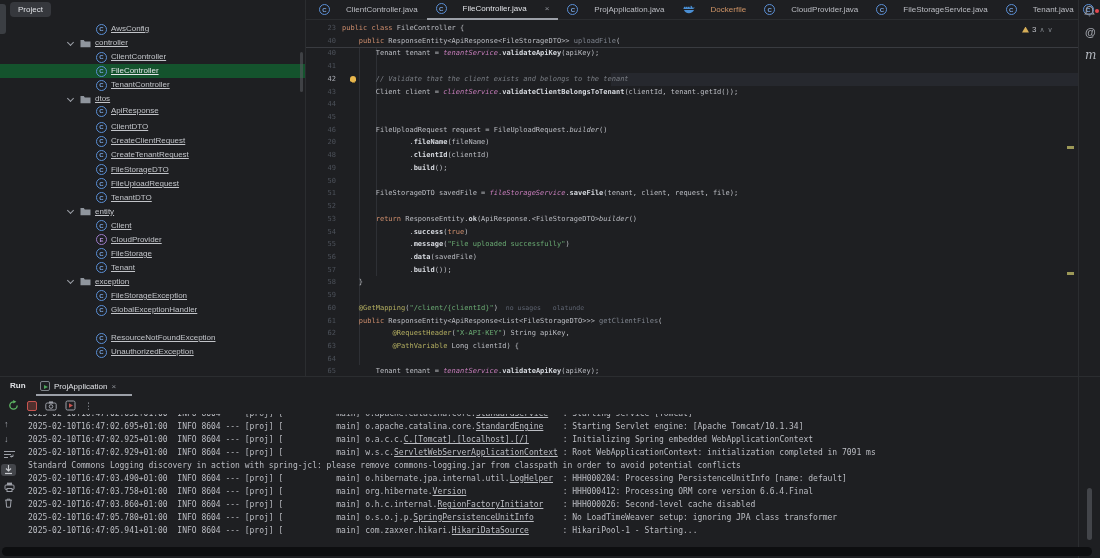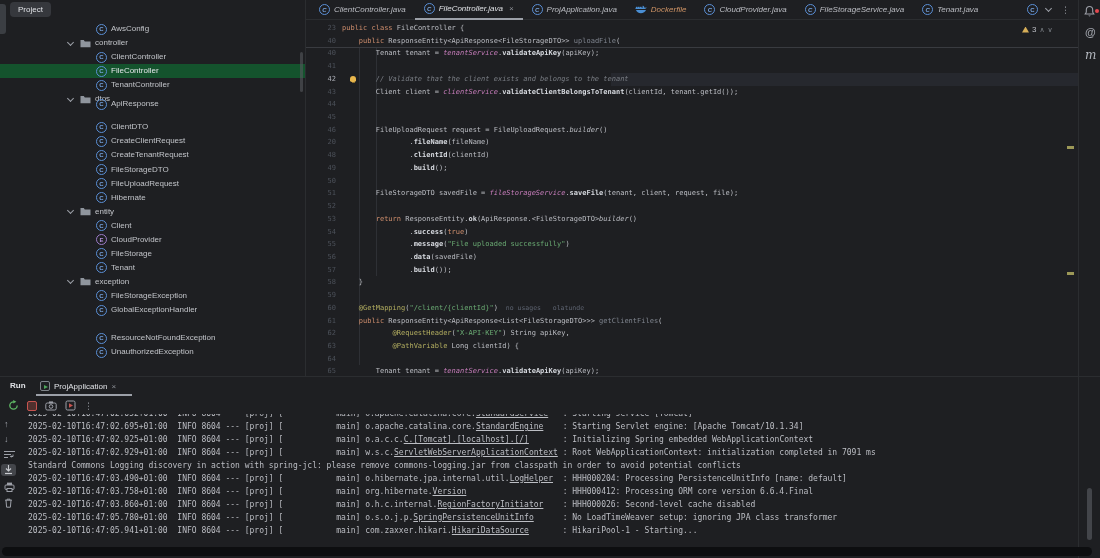--- a/index.html
+++ b/index.html
@@ -5,32 +5,32 @@
   html,body{margin:0;padding:0;background:#131314;}
   #root{position:relative;width:1100px;height:558px;background:#1e1f22;overflow:hidden;
         font-family:"Liberation Sans",sans-serif;font-size:8px;color:#bcbec4;}
   .abs{position:absolute;}
   
   #edge-pill{left:0;top:4px;width:6px;height:30px;background:#3b3e43;border-radius:0 3px 3px 0;}
   #project-btn{left:10px;top:2px;padding:3px 8px;background:#36383d;border-radius:4px;color:#dfe1e5;}
   #tree{left:0;top:22px;width:305px;height:352px;overflow:hidden;}
   .trow{position:absolute;left:0;width:305px;height:14px;line-height:14px;display:flex;align-items:center;}
   .trow.sel{background:#14532d;}
-  .trow .lbl{color:#c2c4c9;margin-left:4px;white-space:nowrap;}
+  .trow .lbl{color:#c2c4c9;margin-left:4px;white-space:nowrap;text-decoration:underline;}
   .trow.sel .lbl{color:#e3e5e9;}
   .chev{width:4px;height:4px;border-right:1.2px solid #9da0a8;border-bottom:1.2px solid #9da0a8;
         transform:rotate(45deg);display:inline-block;margin-top:-2px;}
   .cicon{width:9px;height:9px;border-radius:50%;border:1px solid #5a8fd6;color:#79a7e4;
          font-size:6px;font-weight:bold;display:flex;align-items:center;justify-content:center;flex:0 0 auto;}
   .cicon.enum{border-color:#9d7cc9;color:#b392dc;}
   #tree-thumb{left:300px;top:52px;width:3px;height:40px;background:#55585e;border-radius:2px;opacity:.6;}
   
   #tabbar{left:305px;top:0;width:773px;height:20px;display:flex;align-items:center;
           border-bottom:1px solid #2b2d30;border-left:1px solid #2b2d30;box-sizing:border-box;padding-left:4px;}
-  .etab{height:20px;display:flex;align-items:center;gap:4px;padding:0 9px;box-sizing:border-box;white-space:nowrap;font-style:italic;}
+  .etab{height:20px;display:flex;align-items:center;gap:16px;padding:0 9px;box-sizing:border-box;white-space:nowrap;}
   .etab.active{border-bottom:2px solid #9ca0a8;color:#dfe1e5;}
   .etab .x{color:#8d9097;margin-left:2px;}
   .tab-sp{flex:1;}
   .vdots{color:#9da0a8;font-size:9px;}
   
   #editor{left:305px;top:20px;width:773px;height:356px;overflow:hidden;border-left:1px solid #2b2d30;box-sizing:border-box;}
   .gut{position:absolute;left:305px;width:30px;text-align:right;color:#4b5059;
        font:7px "DejaVu Sans Mono",monospace;line-height:12.72px;height:12.72px;}
   .gut.on{color:#a8abb3;}
   .crow{position:absolute;left:341px;white-space:pre;font:7px "DejaVu Sans Mono",monospace;
@@ -117,21 +117,21 @@
       <div class="trow" style="top: 70.25px;">
         <span style="width:68px;flex:0 0 auto"></span>
         <span class="chev" style="margin-right:7px"></span>
         <span>
           <svg width="11" height="9" viewBox="0 0 11 9">
             <path d="M0.5 1h3.3l1 1.4h5.7v5.8H0.5z" fill="#8f959d"></path>
           </svg>
         </span>
         <span class="lbl">dtos</span>
       </div>
-      <div class="trow" style="top: 75px;">
+      <div class="trow" style="top: 82px;">
         <span style="width:96px;flex:0 0 auto"></span>
         <span class="cicon">C</span>
         <span class="lbl">ApiResponse</span>
       </div>
       <div class="trow" style="top: 98.35px;">
         <span style="width:96px;flex:0 0 auto"></span>
         <span class="cicon">C</span>
         <span class="lbl">ClientDTO</span>
       </div>
       <div class="trow" style="top: 112.4px;">
@@ -150,21 +150,21 @@
         <span class="lbl">FileStorageDTO</span>
       </div>
       <div class="trow" style="top: 154.55px;">
         <span style="width:96px;flex:0 0 auto"></span>
         <span class="cicon">C</span>
         <span class="lbl">FileUploadRequest</span>
       </div>
       <div class="trow" style="top: 168.6px;">
         <span style="width:96px;flex:0 0 auto"></span>
         <span class="cicon">C</span>
-        <span class="lbl">Hibernate</span>
+        <span class="lbl">TenantDTO</span>
       </div>
       <div class="trow" style="top: 182.65px;">
         <span style="width:68px;flex:0 0 auto"></span>
         <span class="chev" style="margin-right:7px"></span>
         <span>
           <svg width="11" height="9" viewBox="0 0 11 9">
             <path d="M0.5 1h3.3l1 1.4h5.7v5.8H0.5z" fill="#8f959d"></path>
           </svg>
         </span>
         <span class="lbl">entity</span>

